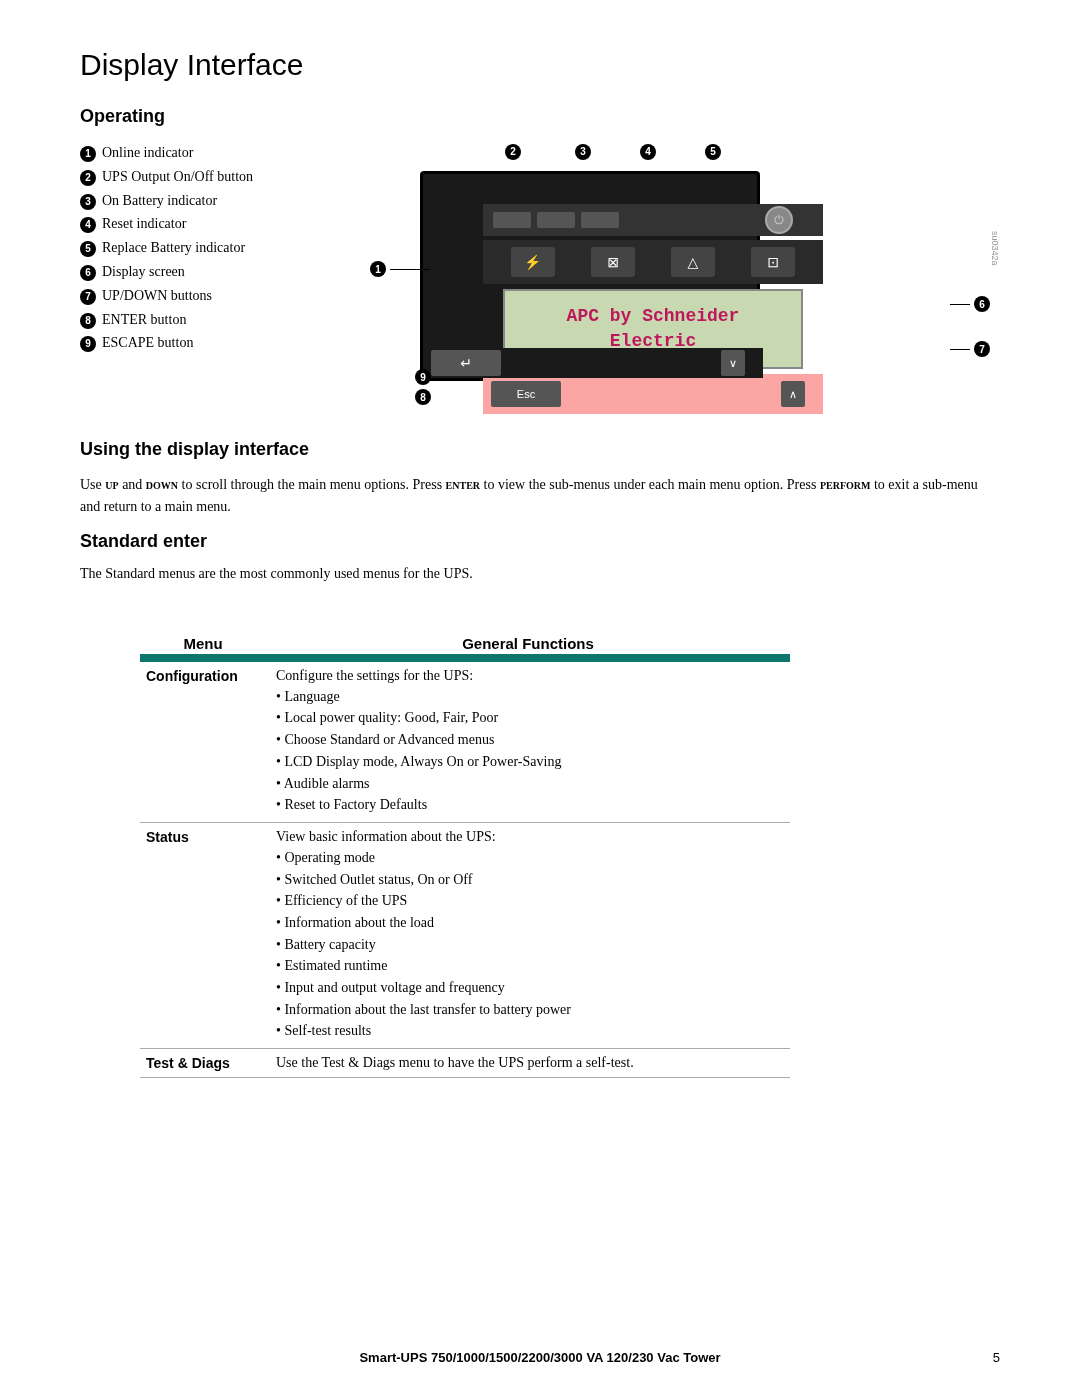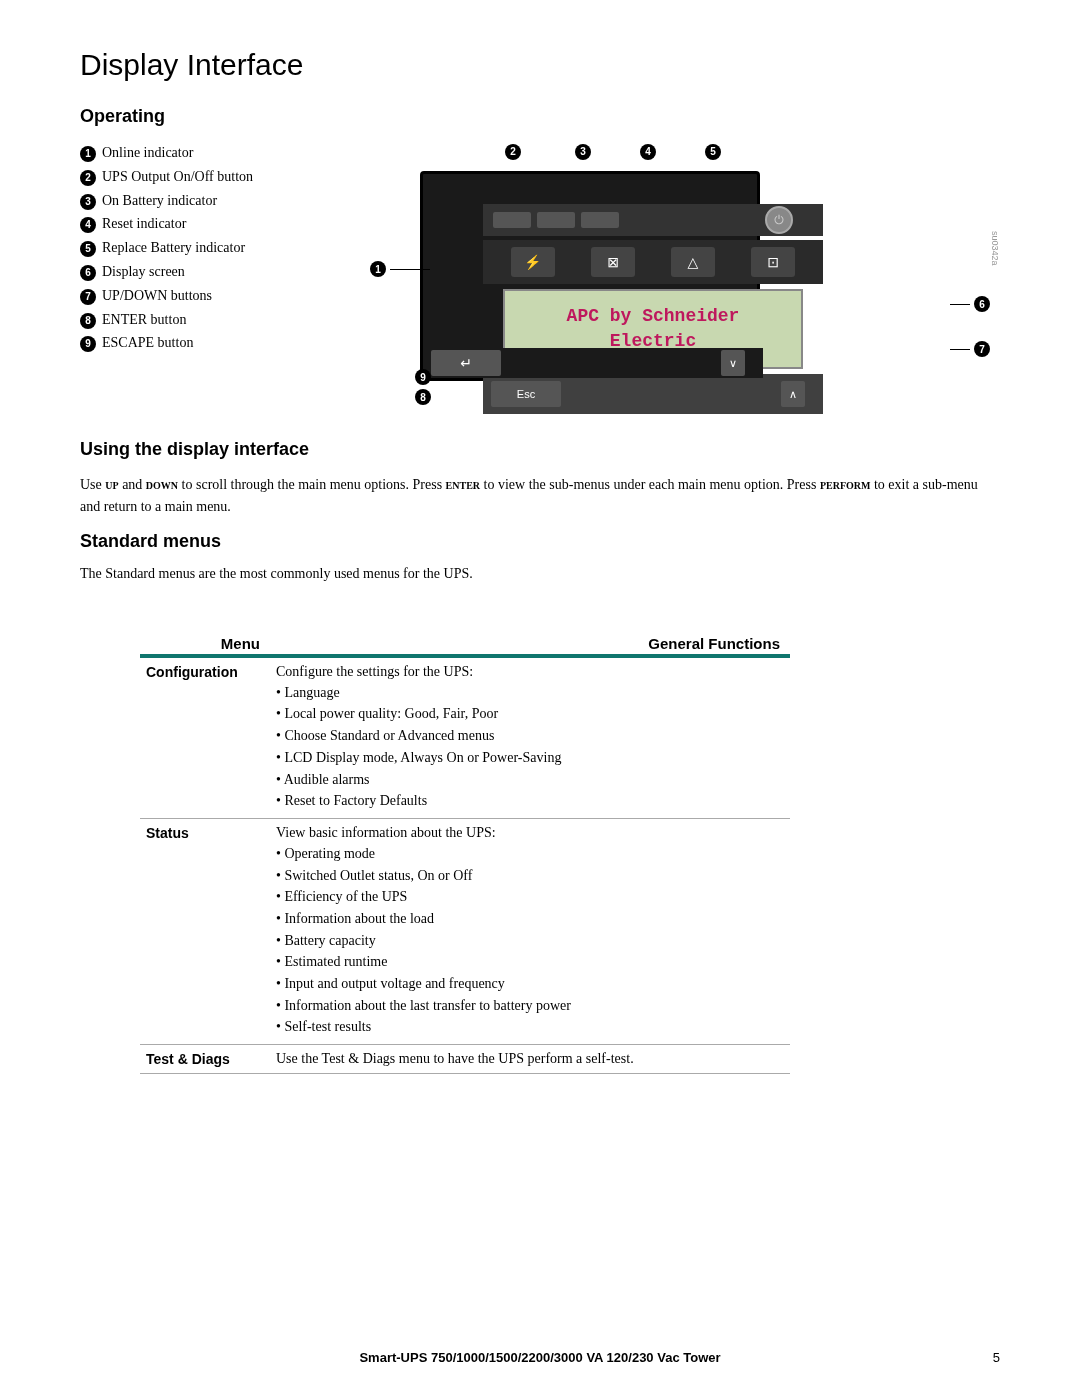--- a/index.html
+++ b/index.html
@@ -146,21 +146,21 @@
       line-height: 1.4;
       text-align: center;
     }
     
     .bottom-row {
       position: absolute;
       top: 200px;
       left: 60px;
       width: 340px;
       height: 40px;
-      background: #404040;
+      background: #fca5a5;
       display: flex;
       align-items: center;
       justify-content: space-around;
       padding: 0 8px;
     }
     .bottom-btn {
       height: 26px;
       background: #555;
       border-radius: 2px;
       display: flex;
@@ -229,23 +229,23 @@
     
     table.menu-table {
       width: 650px;
       margin-left: 60px;
       border-collapse: collapse;
       font-size: 14px;
     }
     table.menu-table th {
       font-weight: bold;
       font-family: Arial, sans-serif;
-      text-align: right;
+      text-align: center;
       padding: 4px 10px 2px 6px;
-      border-bottom: 4px solid #0f766e;
+      border-bottom: 8px solid #0f766e;
       font-size: 15px;
     }
     table.menu-table td {
       padding: 6px 10px 6px 6px;
       vertical-align: top;
       border-bottom: 1px solid #aaa;
     }
     table.menu-table td:first-child {
       font-weight: bold;
       font-family: Arial, sans-serif;
@@ -432,21 +432,21 @@
   <h2 class="section-heading">Using the display interface</h2>
   <p>
     Use <span class="small-caps">up</span> and 
     <span class="small-caps">down</span> to scroll through the main menu options. Press 
     <span class="small-caps">enter</span> to view the sub-menus under each main menu option. Press 
     <span class="small-caps">perform</span> to exit a sub-menu and return to a main menu.
   </p>
 </section>
 
 <section class="standard-section">
-  <h2 class="section-heading">Standard menus</h2>
+  <h2 class="section-heading">Standard enter</h2>
   <p>The Standard menus are the most commonly used menus for the UPS.</p>
   <br>
   <table class="menu-table">
     <thead>
       <tr>
         <th>Menu</th>
         <th>General Functions</th>
       </tr>
     </thead>
     <tbody id="menu-table-body">

